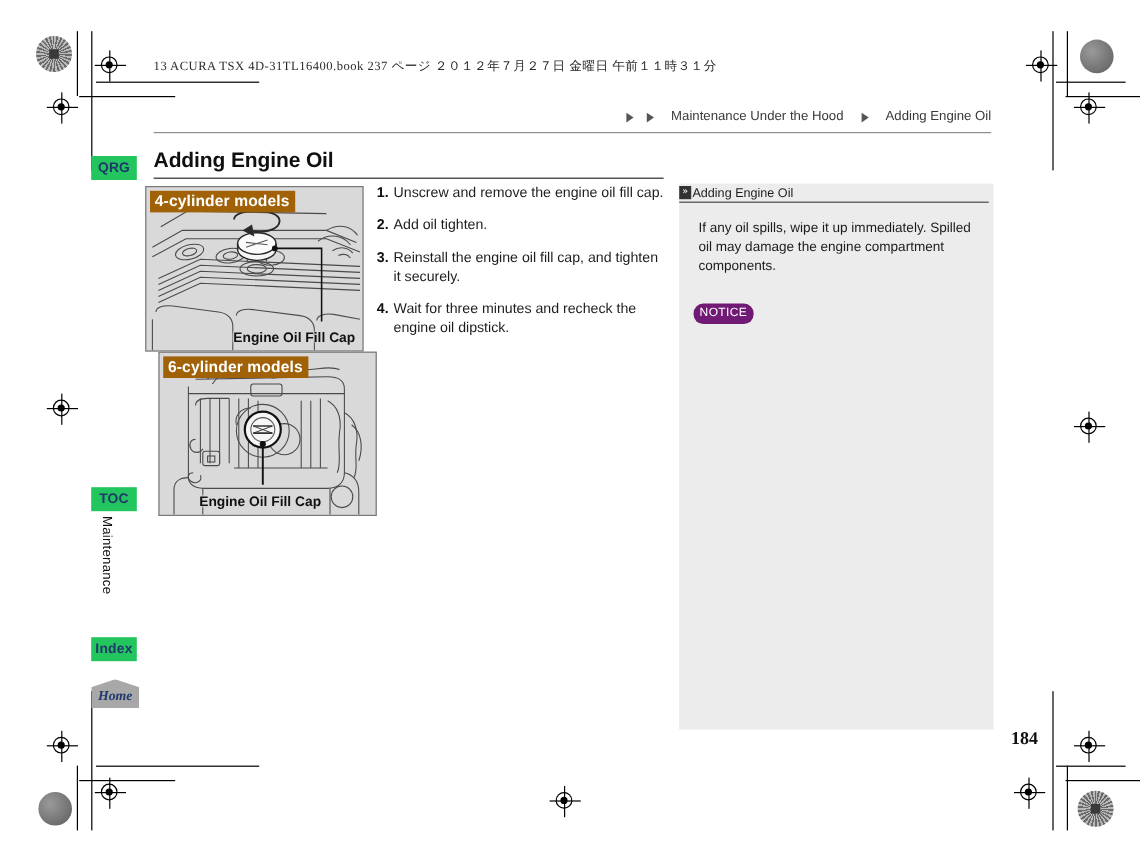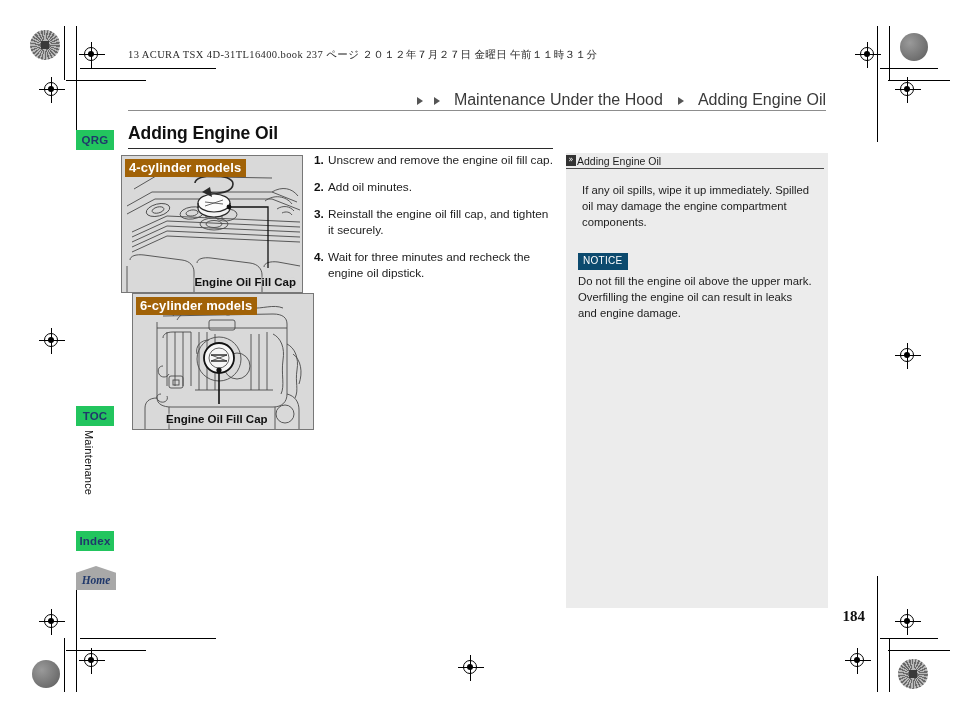--- a/index.html
+++ b/index.html
@@ -60,21 +60,21 @@
     font-family:"Liberation Serif", serif;
     font-size:10.5px;
     letter-spacing:0.4px;
     color:#2b2b2b;
     white-space:nowrap;
   }
 
   .breadcrumb {
     position:absolute;
     right:128px; top:91px;
-    font-size:16px;
+    font-size:11px;
     color:#3a3a3a;
     display:flex; align-items:center; gap:12px;
     white-space:nowrap;
   }
   .tri {
     display:inline-block;
     width:0;height:0;
     border-top:4.5px solid transparent;
     border-bottom:4.5px solid transparent;
     border-left:6px solid #555;
@@ -224,27 +224,28 @@
     color:#1c1c1c;
   }
   .sidepanel-body {
     padding:9px 14px 0 12px;
     font-size:11.3px;
     line-height:1.42;
     color:#1c1c1c;
   }
   .notice-badge {
     display:inline-block;
-    background:#0c4a6e;
+    background:#701a75;
     color:#fff;
     font-size:10px;
     font-weight:normal;
     padding:1px 5px 2px 5px;
     letter-spacing:0.3px;
     margin-bottom:3px;
+    border-radius:8px;
   }
   .notice-wrap { margin-top:22px; }
   .notice-body { margin-top:1px; }
 
   
   .pageno {
     position:absolute;
     right:89px; top:608px;
     font-size:15px;
     font-weight:bold;
@@ -450,39 +451,38 @@
   <div class="fig-caption">Engine Oil Fill Cap</div>
 </div>
 
 <ol class="steps" style="list-style:none;margin:0;padding:0;">
   <li class="step">
     <span class="step-num">1.</span>
     <span class="step-txt">Unscrew and remove the engine oil fill cap.</span>
   </li>
   <li class="step">
     <span class="step-num">2.</span>
-    <span class="step-txt">Add oil minutes.</span>
+    <span class="step-txt">Add oil tighten.</span>
   </li>
   <li class="step">
     <span class="step-num">3.</span>
     <span class="step-txt">Reinstall the engine oil fill cap, and tighten it securely.</span>
   </li>
   <li class="step">
     <span class="step-num">4.</span>
     <span class="step-txt">Wait for three minutes and recheck the engine oil dipstick.</span>
   </li>
 </ol>
 
 <aside class="sidepanel">
   <div class="sidepanel-head">
     <span class="chev">»</span>
     <span class="sidepanel-head-txt">Adding Engine Oil</span>
   </div>
   <div class="sidepanel-body">
     <p style="margin:4px;">If any oil spills, wipe it up immediately. Spilled oil may damage the engine compartment components.</p>
     <div class="notice-wrap">
       <span class="notice-badge">NOTICE</span>
-      <p class="notice-body" style="margin:0;">Do not fill the engine oil above the upper mark. Overfilling the engine oil can result in leaks and engine damage.</p>
     </div>
   </div>
 </aside>
 
 <div class="pageno">184</div>
 
 </body></html>

